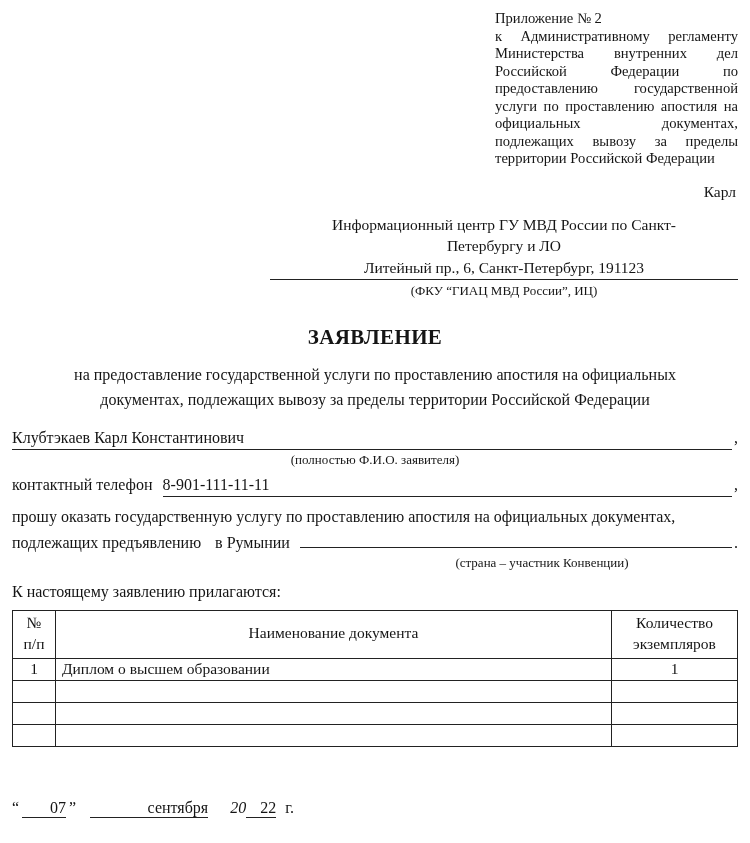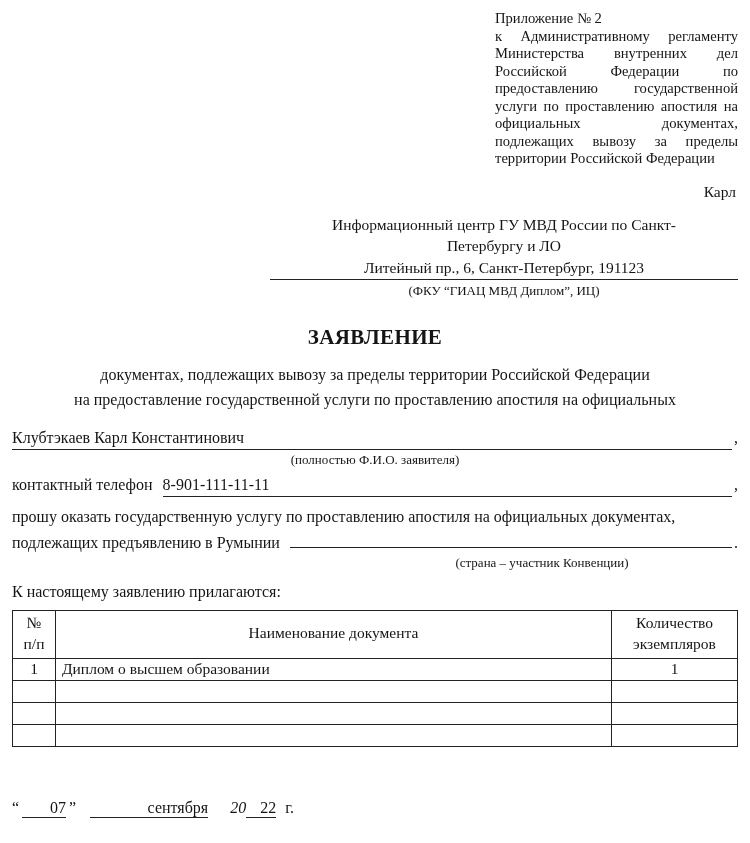--- a/index.html
+++ b/index.html
@@ -83,21 +83,21 @@
   .punct { padding-left: 2px; }
 
   .name-row { margin-top: 16px; }
   .name-caption { margin-top: 2px; }
 
   .phone-row { margin-top: 7px; }
   .phone-row .label { padding-right: 10px; }
 
   .request { margin-top: 9px; font-size: 16px; line-height: 1.4; }
   .request-row2 { margin-top: 1px; }
-  .request-row2 .prefix { padding-right: 4px; }
+  .request-row2 .prefix { padding-right: 14px; }
   .request-row2 .country { padding-right: 10px; }
   .country-caption {
     margin-left: 330px;
     width: 400px;
     margin-top: 2px;
   }
 
   .attach-intro { font-size: 16px; margin-top: 11px; }
 
   table.docs {
@@ -159,28 +159,28 @@
     <div class="annex-first">Приложение № 2</div>
     <div class="annex-body">к Административному регламенту Министерства внутренних дел Российской Федерации по предоставлению государственной услуги по проставлению апостиля на официальных документах, подлежащих вывозу за пределы территории Российской Федерации</div>
   </div>
 
   <div class="form-label">Карл</div>
 
   <div class="recipient">
     <div>Информационный центр ГУ МВД России по Санкт-</div>
     <div>Петербургу и ЛО</div>
     <div class="recipient-address">Литейный пр., 6, Санкт-Петербург, 191123</div>
-    <div class="caption">(ФКУ “ГИАЦ МВД Диплом”, ИЦ)</div>
+    <div class="caption">(ФКУ “ГИАЦ МВД России”, ИЦ)</div>
   </div>
 
   <div class="doc-title">ЗАЯВЛЕНИЕ</div>
 
   <div class="doc-subtitle">
+    <div>на предоставление государственной услуги по проставлению апостиля на официальных</div>
     <div>документах, подлежащих вывозу за пределы территории Российской Федерации</div>
-    <div>на предоставление государственной услуги по проставлению апостиля на официальных</div>
   </div>
 
   <div class="field-row name-row">
     <span class="fill">Клубтэкаев Карл Константинович</span>
     <span class="punct">,</span>
   </div>
   <div class="caption name-caption">(полностью Ф.И.О. заявителя)</div>
 
   <div class="field-row phone-row">
     <span class="label">контактный телефон</span>

